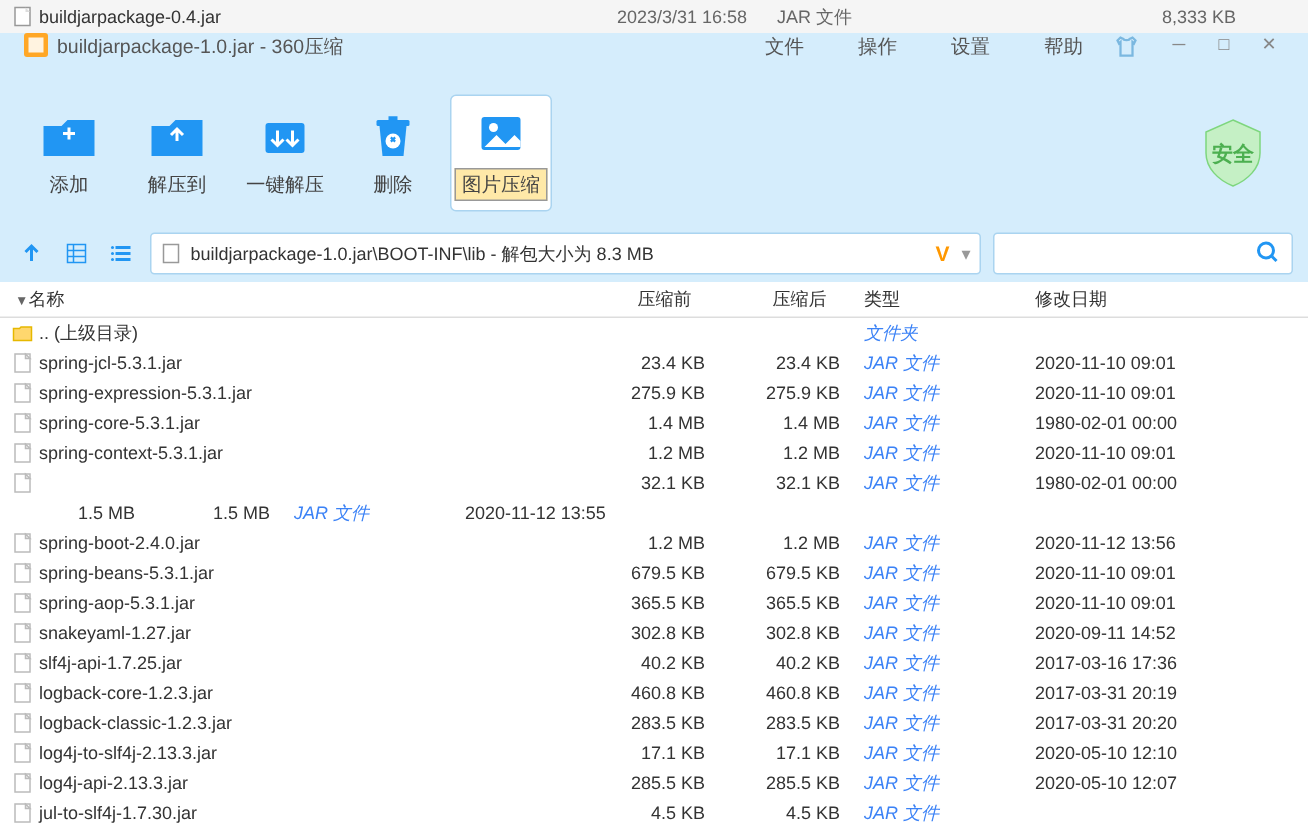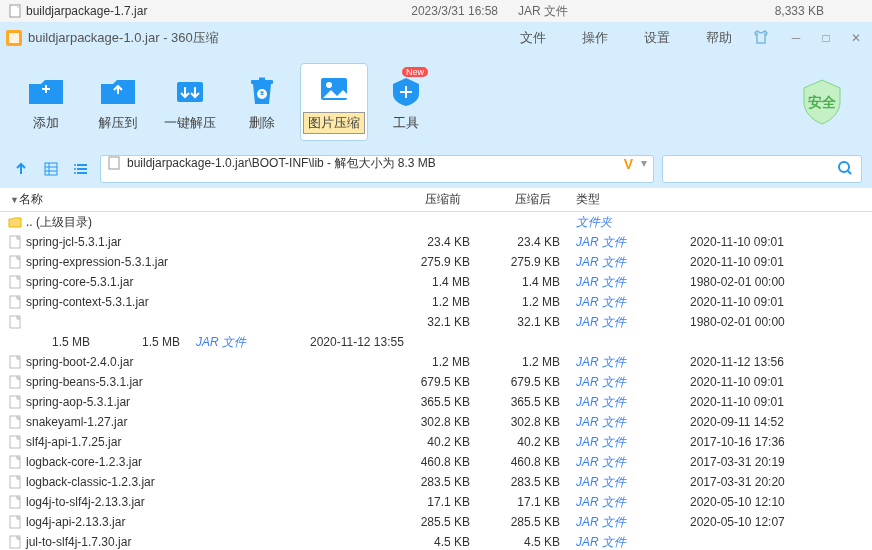--- a/index.html
+++ b/index.html
@@ -4,40 +4,40 @@
 <style>
 * { margin: 0; padding: 0; box-sizing: border-box; font-family: "Microsoft YaHei", Arial, sans-serif; }
 body { background: #fff; font-size: 12px; color: #333; width: 872px; }
 
 .explorer-row { display: flex; align-items: center; height: 22px; padding: 0 8px; background: #f5f5f5; }
 .explorer-row .name { flex: 0 0 380px; display: flex; align-items: center; gap: 4px; }
 .explorer-row .date { flex: 0 0 130px; color: #666; text-align: right; padding-right: 20px; }
 .explorer-row .type { flex: 0 0 100px; color: #666; }
 .explorer-row .size { flex: 1; text-align: right; color: #666; padding-right: 40px; }
 
-.titlebar { display: flex; align-items: center; height: 32px; background: #d5edfc; padding: 0 6px; }
+.titlebar { display: flex; align-items: flex-start; height: 32px; background: #d5edfc; padding: 0 16px; }
 .titlebar .app-icon { width: 16px; height: 16px; margin-right: 6px; }
 .titlebar .title { flex: 1; color: #555; font-size: 13px; }
 .titlebar .menu { display: flex; gap: 36px; color: #555; font-size: 13px; margin-right: 20px; }
 .titlebar .wincontrols { display: flex; gap: 10px; color: #888; }
 .titlebar .wincontrols span { width: 20px; text-align: center; cursor: pointer; }
 
 .toolbar { display: flex; align-items: center; height: 96px; background: #d5edfc; padding: 0 10px; position: relative; }
 .tool-btn { display: flex; flex-direction: column; align-items: center; justify-content: center; width: 68px; height: 78px; margin: 0 2px; border-radius: 4px; cursor: pointer; position: relative; }
 .tool-btn.active { background: #fff; border: 1px solid #aad4f0; }
 .tool-btn .icon { width: 38px; height: 38px; display: flex; align-items: center; justify-content: center; margin-bottom: 4px; }
 .tool-btn .label { font-size: 13px; color: #444; }
 .tool-btn.active .label { background: #ffe9a8; padding: 1px 4px; border: 1px solid #999; }
 .tool-btn .badge { position: absolute; top: 4px; right: 12px; background: #ff4d4d; color: #fff; font-size: 9px; padding: 0 4px; border-radius: 6px; }
 .toolbar .spacer { flex: 1; }
 .safety-badge { width: 56px; height: 56px; display: flex; align-items: center; justify-content: center; margin-right: 12px; }
 
 .pathbar { display: flex; align-items: center; height: 38px; background: #d5edfc; padding: 0 10px; gap: 8px; }
 .pathbar .nav-btn { width: 22px; height: 22px; display: flex; align-items: center; justify-content: center; cursor: pointer; color: #2196f3; }
-.pathbar .path-input { flex: 1; height: 28px; background: #fff; border: 1px solid #aad4f0; border-radius: 3px; display: flex; align-items: flex-start; padding: 0 6px; gap: 6px; }
+.pathbar .path-input { flex: 1; height: 28px; background: #fff; border: 1px solid #aad4f0; border-radius: 3px; display: flex; align-items: center; padding: 0 6px; gap: 6px; }
 .pathbar .path-input input { border: none; outline: none; flex: 1; font-size: 12px; color: #333; }
 .pathbar .v-icon { color: #ff9800; font-weight: bold; font-size: 14px; margin-right: 2px; }
 .pathbar .search-box { width: 200px; height: 28px; background: #fff; border: 1px solid #aad4f0; border-radius: 3px; display: flex; align-items: center; justify-content: flex-end; padding: 0 8px; }
 
 .list-header { display: flex; align-items: center; height: 24px; background: #fff; border-bottom: 1px solid #ddd; font-size: 12px; color: #333; }
 .list-header .col { padding: 0 8px; border-right: 1px solid transparent; }
 .col-name { flex: 0 0 380px; display: flex; align-items: center; }
 .col-before { flex: 0 0 90px; text-align: right; }
 .col-after { flex: 0 0 90px; text-align: right; }
 .col-type { flex: 0 0 90px; text-align: left; padding-left: 16px !important; }
@@ -57,21 +57,21 @@
 <body>
 
 <div class="explorer-row">
   <div class="name">
     <span class="file-icon">
       <svg width="14" height="14" viewBox="0 0 14 14">
           <rect x="2" y="1" width="10" height="12" fill="#fff" stroke="#999" stroke-width="1"></rect>
           <path d="M9 1 L12 4 L9 4 Z" fill="#ddd"></path>
         </svg>
     </span>
-    <span>buildjarpackage-1.7.jar</span>
+    <span>buildjarpackage-0.4.jar</span>
   </div>
   <div class="date">2023/3/31 16:58</div>
   <div class="type">JAR 文件</div>
   <div class="size">8,333 KB</div>
 </div>
 
 <div class="titlebar">
   <span class="app-icon">
     <svg width="16" height="16" viewBox="0 0 16 16">
         <rect width="16" height="16" rx="2" fill="#ffa726"></rect>
@@ -140,30 +140,20 @@
   </div>
   <div class="tool-btn active">
     <div class="icon">
       <svg width="38" height="38" viewBox="0 0 38 38">
           <rect x="6" y="8" width="26" height="22" rx="2" fill="#2196f3"></rect>
           <circle cx="14" cy="15" r="3" fill="#fff"></circle>
           <path d="M8 28 L16 20 L22 26 L28 20 L32 24 L32 28 Z" fill="#fff"></path>
         </svg>
     </div>
     <span class="label">图片压缩</span>
-  </div>
-  <div class="tool-btn">
-    <span class="badge">New</span>
-    <div class="icon">
-      <svg width="38" height="38" viewBox="0 0 38 38">
-          <path d="M19 6 L32 12 L32 22 C32 28 26 32 19 34 C12 32 6 28 6 22 L6 12 Z" fill="#2196f3"></path>
-          <path d="M19 14 L19 26 M13 20 L25 20" stroke="#fff" stroke-width="2"></path>
-        </svg>
-    </div>
-    <span class="label">工具</span>
   </div>
   <div class="spacer"></div>
   <div class="safety-badge">
     <svg width="56" height="56" viewBox="0 0 56 56">
         <path d="M28 6 L46 14 L46 28 C46 38 38 46 28 50 C18 46 10 38 10 28 L10 14 Z" fill="#c5f0c5" stroke="#7ed67e" stroke-width="1"></path>
         <text x="28" y="33" text-anchor="middle" fill="#4caf50" font-size="14" font-weight="bold">安全</text>
       </svg>
   </div>
 </div>
 
@@ -212,20 +202,21 @@
 </div>
 
 <div class="list-header">
   <div class="col col-name">
     <span class="sort-arrow">▼</span>
     <span>名称</span>
   </div>
   <div class="col col-before"><span>压缩前</span></div>
   <div class="col col-after"><span>压缩后</span></div>
   <div class="col col-type"><span>类型</span></div>
+  <div class="col col-date"><span>修改日期</span></div>
 </div>
 
 <div class="file-list">
   <div class="file-row">
     <div class="col-name">
       <span class="file-icon">
         <svg width="14" height="14" viewBox="0 0 14 14">
             <path d="M1 4 L5 4 L6 3 L13 3 L13 12 L1 12 Z" fill="#ffd76e" stroke="#e6b800"></path>
           </svg>
       </span>
@@ -383,21 +374,21 @@
             <svg width="14" height="14" viewBox="0 0 14 14">
               <rect x="2" y="1" width="10" height="12" fill="#fff" stroke="#bbb"></rect>
               <path d="M9 1 L12 4 L9 4 Z" fill="#eee" stroke="#bbb"></path>
             </svg>
           </span>
           <span>slf4j-api-1.7.25.jar</span>
         </div>
         <div class="col-before">40.2 KB</div>
         <div class="col-after">40.2 KB</div>
         <div class="col-type">JAR 文件</div>
-        <div class="col-date">2017-10-16 17:36</div>
+        <div class="col-date">2017-03-16 17:36</div>
       </div>
       <div class="file-row">
         <div class="col-name">
           <span class="file-icon">
             <svg width="14" height="14" viewBox="0 0 14 14">
               <rect x="2" y="1" width="10" height="12" fill="#fff" stroke="#bbb"></rect>
               <path d="M9 1 L12 4 L9 4 Z" fill="#eee" stroke="#bbb"></path>
             </svg>
           </span>
           <span>logback-core-1.2.3.jar</span>

